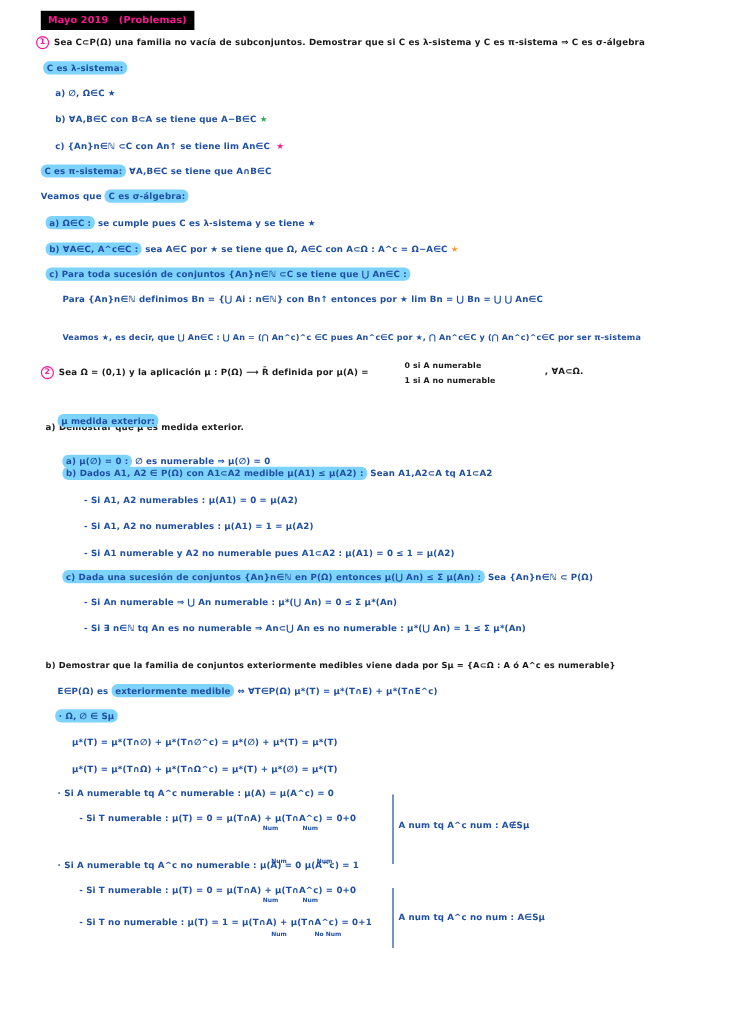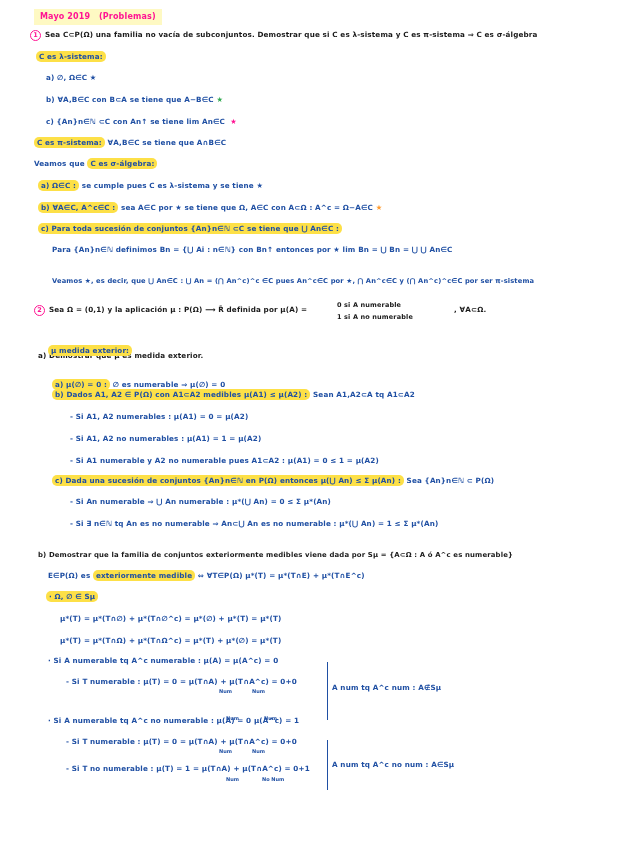--- a/index.html
+++ b/index.html
@@ -3,22 +3,22 @@
 <meta charset="utf-8">
 <style>
   html, body { margin: 0; padding: 0; background: #ffffff; }
   body { width: 624px; height: 848px; position: relative; overflow: hidden;
          font-family: "DejaVu Sans", sans-serif; }
   .page { position: absolute; inset: 0; }
   .ln { position: absolute; white-space: nowrap; font-size: 7.2px; letter-spacing: 0.15px; line-height: 10px; }
   .blk { color: #1a1a1a; font-weight: bold; }
   .blu { color: #1f4fa3; font-weight: bold; }
   .pink { color: #ff1493; }
-  .hl { background: #fde047; border-radius: 5px; padding: 1px 3px; margin-top: 24px; }
-  .hlpink { background: #fef9c3; padding: 3px 6px; }
+  .hl { background: #7dd3fc; border-radius: 5px; padding: 1px 3px; margin-top: 24px; }
+  .hlpink { background: #000000; padding: 3px 6px; }
   .title { font-size: 8px; font-weight: bold; }
   .num { display: inline-block; width: 9px; height: 9px; border-radius: 50%; border: 1.5px solid #ff1493;
          color: #ff1493; font-size: 6.5px; text-align: center; line-height: 9px; margin-right: 4px; vertical-align: middle; }
   .dot-g { color: #2fa84f; }
   .dot-p { color: #ff1493; }
   .dot-o { color: #ff9a2e; }
   .brace { position: absolute; border-left: 1.5px solid #1f4fa3; width: 4px; }
   .strike { color: #e8552d; }
   .under { position: absolute; font-size: 5px; color: #1f4fa3; font-weight: bold; white-space: nowrap; }
 </style>
@@ -50,21 +50,21 @@
   <div class="ln blk" style="left:34px;top:305px;">
     <span class="num">2</span><span>Sea Ω = (0,1) y la aplicación μ : P(Ω) ⟶ R̄ definida por μ(A) =</span>
   </div>
   <div class="ln blk" style="left:337px;top:300px;font-size:6.5px;">0  si A numerable</div>
   <div class="ln blk" style="left:337px;top:312px;font-size:6.5px;">1  si A no numerable</div>
   <div class="ln blk" style="left:454px;top:305px;">, ∀A⊂Ω.</div>
   <div class="ln blk" style="left:38px;top:325px;margin-top:26px;">a) Demostrar que μ es medida exterior.</div>
 
   <div class="ln blu" style="left:48px;top:346px;"><span class="hl">μ medida exterior:</span></div>
   <div class="ln blu" style="left:52px;top:380px;"><span class="hl">a) μ(∅) = 0 :</span><span> ∅ es numerable ⇒ μ(∅) = 0</span></div>
-  <div class="ln blu" style="left:52px;top:390px;"><span class="hl">b) Dados A1, A2 ∈ P(Ω) con A1⊂A2 medibles μ(A1) ≤ μ(A2) :</span><span> Sean A1,A2⊂A tq A1⊂A2</span></div>
+  <div class="ln blu" style="left:52px;top:390px;"><span class="hl">b) Dados A1, A2 ∈ P(Ω) con A1⊂A2 medible μ(A1) ≤ μ(A2) :</span><span> Sean A1,A2⊂A tq A1⊂A2</span></div>
   <div class="ln blu" style="left:70px;top:412px;">- Si A1, A2 numerables : μ(A1) = 0 = μ(A2)</div>
   <div class="ln blu" style="left:70px;top:434px;">- Si A1, A2 no numerables : μ(A1) = 1 = μ(A2)</div>
   <div class="ln blu" style="left:70px;top:456px;">- Si A1 numerable y A2 no numerable pues A1⊂A2 : μ(A1) = 0 ≤ 1 = μ(A2)</div>
   <div class="ln blu" style="left:52px;top:476px;"><span class="hl">c) Dada una sucesión de conjuntos {An}n∈ℕ en P(Ω) entonces μ(⋃ An) ≤ Σ μ(An) :</span><span> Sea {An}n∈ℕ ⊂ P(Ω)</span></div>
   <div class="ln blu" style="left:70px;top:497px;">- Si An numerable ⇒ ⋃ An numerable : μ*(⋃ An) = 0 ≤ Σ μ*(An)</div>
   <div class="ln blu" style="left:70px;top:519px;">- Si ∃ n∈ℕ tq An es no numerable ⇒ An⊂⋃ An es no numerable : μ*(⋃ An) = 1 ≤ Σ μ*(An)</div>
 
   <div class="ln blk" style="left:38px;top:550px;font-size:6.9px;">b) Demostrar que la familia de conjuntos exteriormente medibles viene dada por Sμ = {A⊂Ω : A ó A^c es numerable}</div>
   <div class="ln blu" style="left:48px;top:571px;"><span>E∈P(Ω)  es </span><span class="hl">exteriormente medible</span><span> ⇔ ∀T∈P(Ω)   μ*(T) = μ*(T∩E) + μ*(T∩E^c)</span></div>
   <div class="ln blu" style="left:46px;top:592px;"><span class="hl">· Ω, ∅ ∈ Sμ</span></div>

